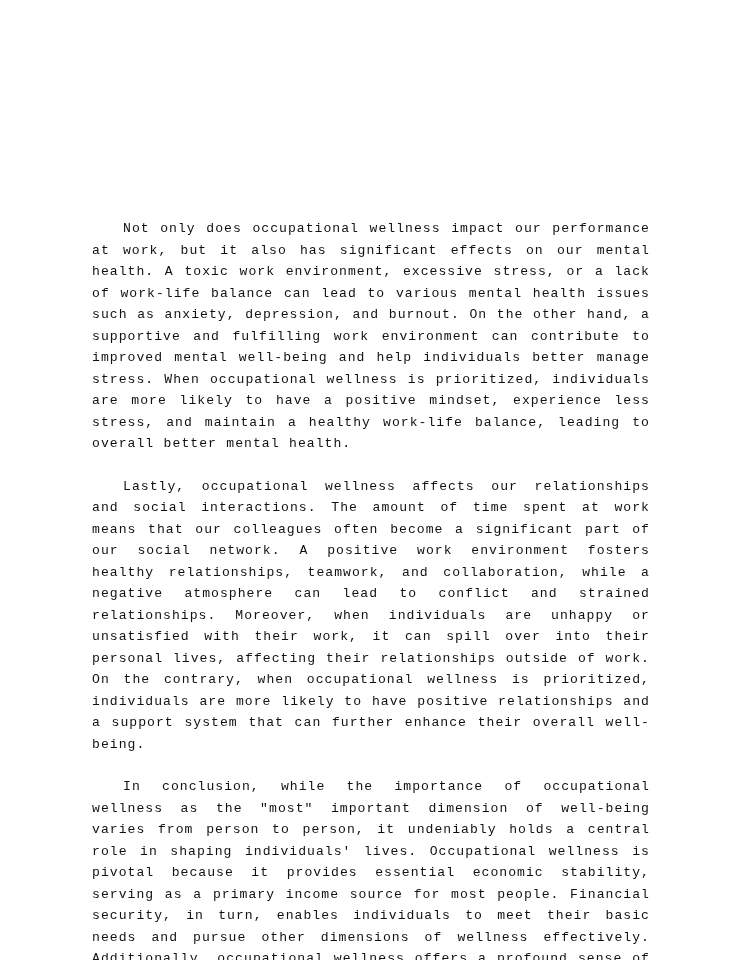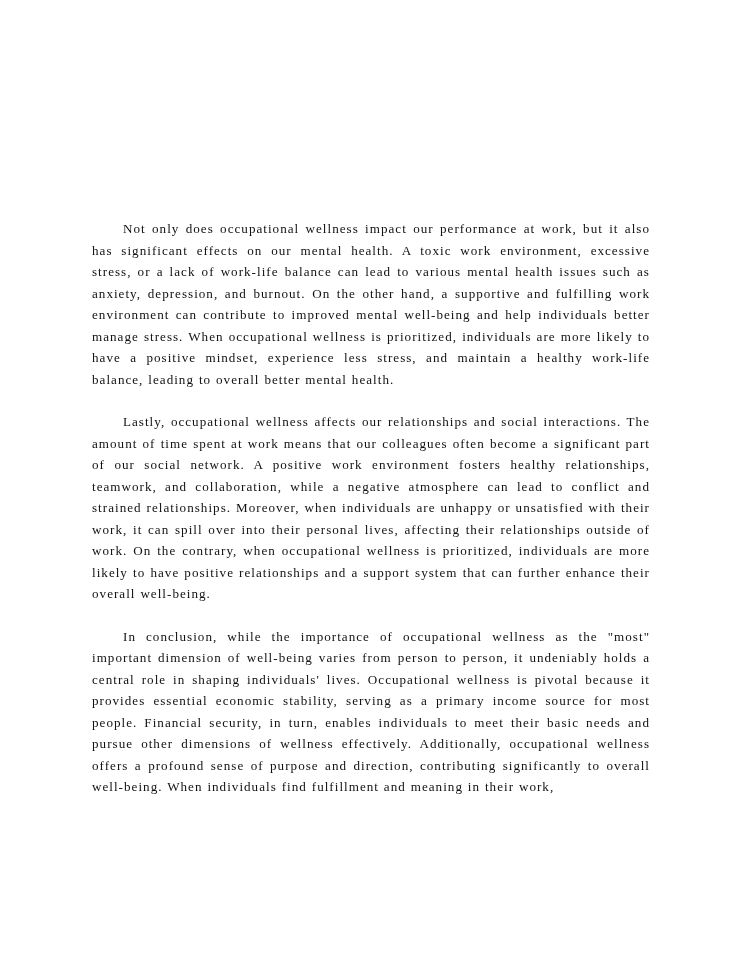--- a/index.html
+++ b/index.html
@@ -16,21 +16,21 @@
     overflow: hidden;
     box-sizing: border-box;
   }
   .text-column {
     position: absolute;
     left: 92px;
     top: 218px;
     width: 558px;
   }
   .paragraph {
-    font-family: Liberation Serif, serif;
+    font-family: Liberation Mono, monospace;
     font-size: 13.1px;
     line-height: 21.5px;
     letter-spacing: 1.02px;
     word-spacing: 0.6px;
     color: #111111;
     text-align: justify;
     text-justify: inter-word;
     text-indent: 31px;
     margin: 0 0 21px 0;
     -webkit-font-smoothing: antialiased;

